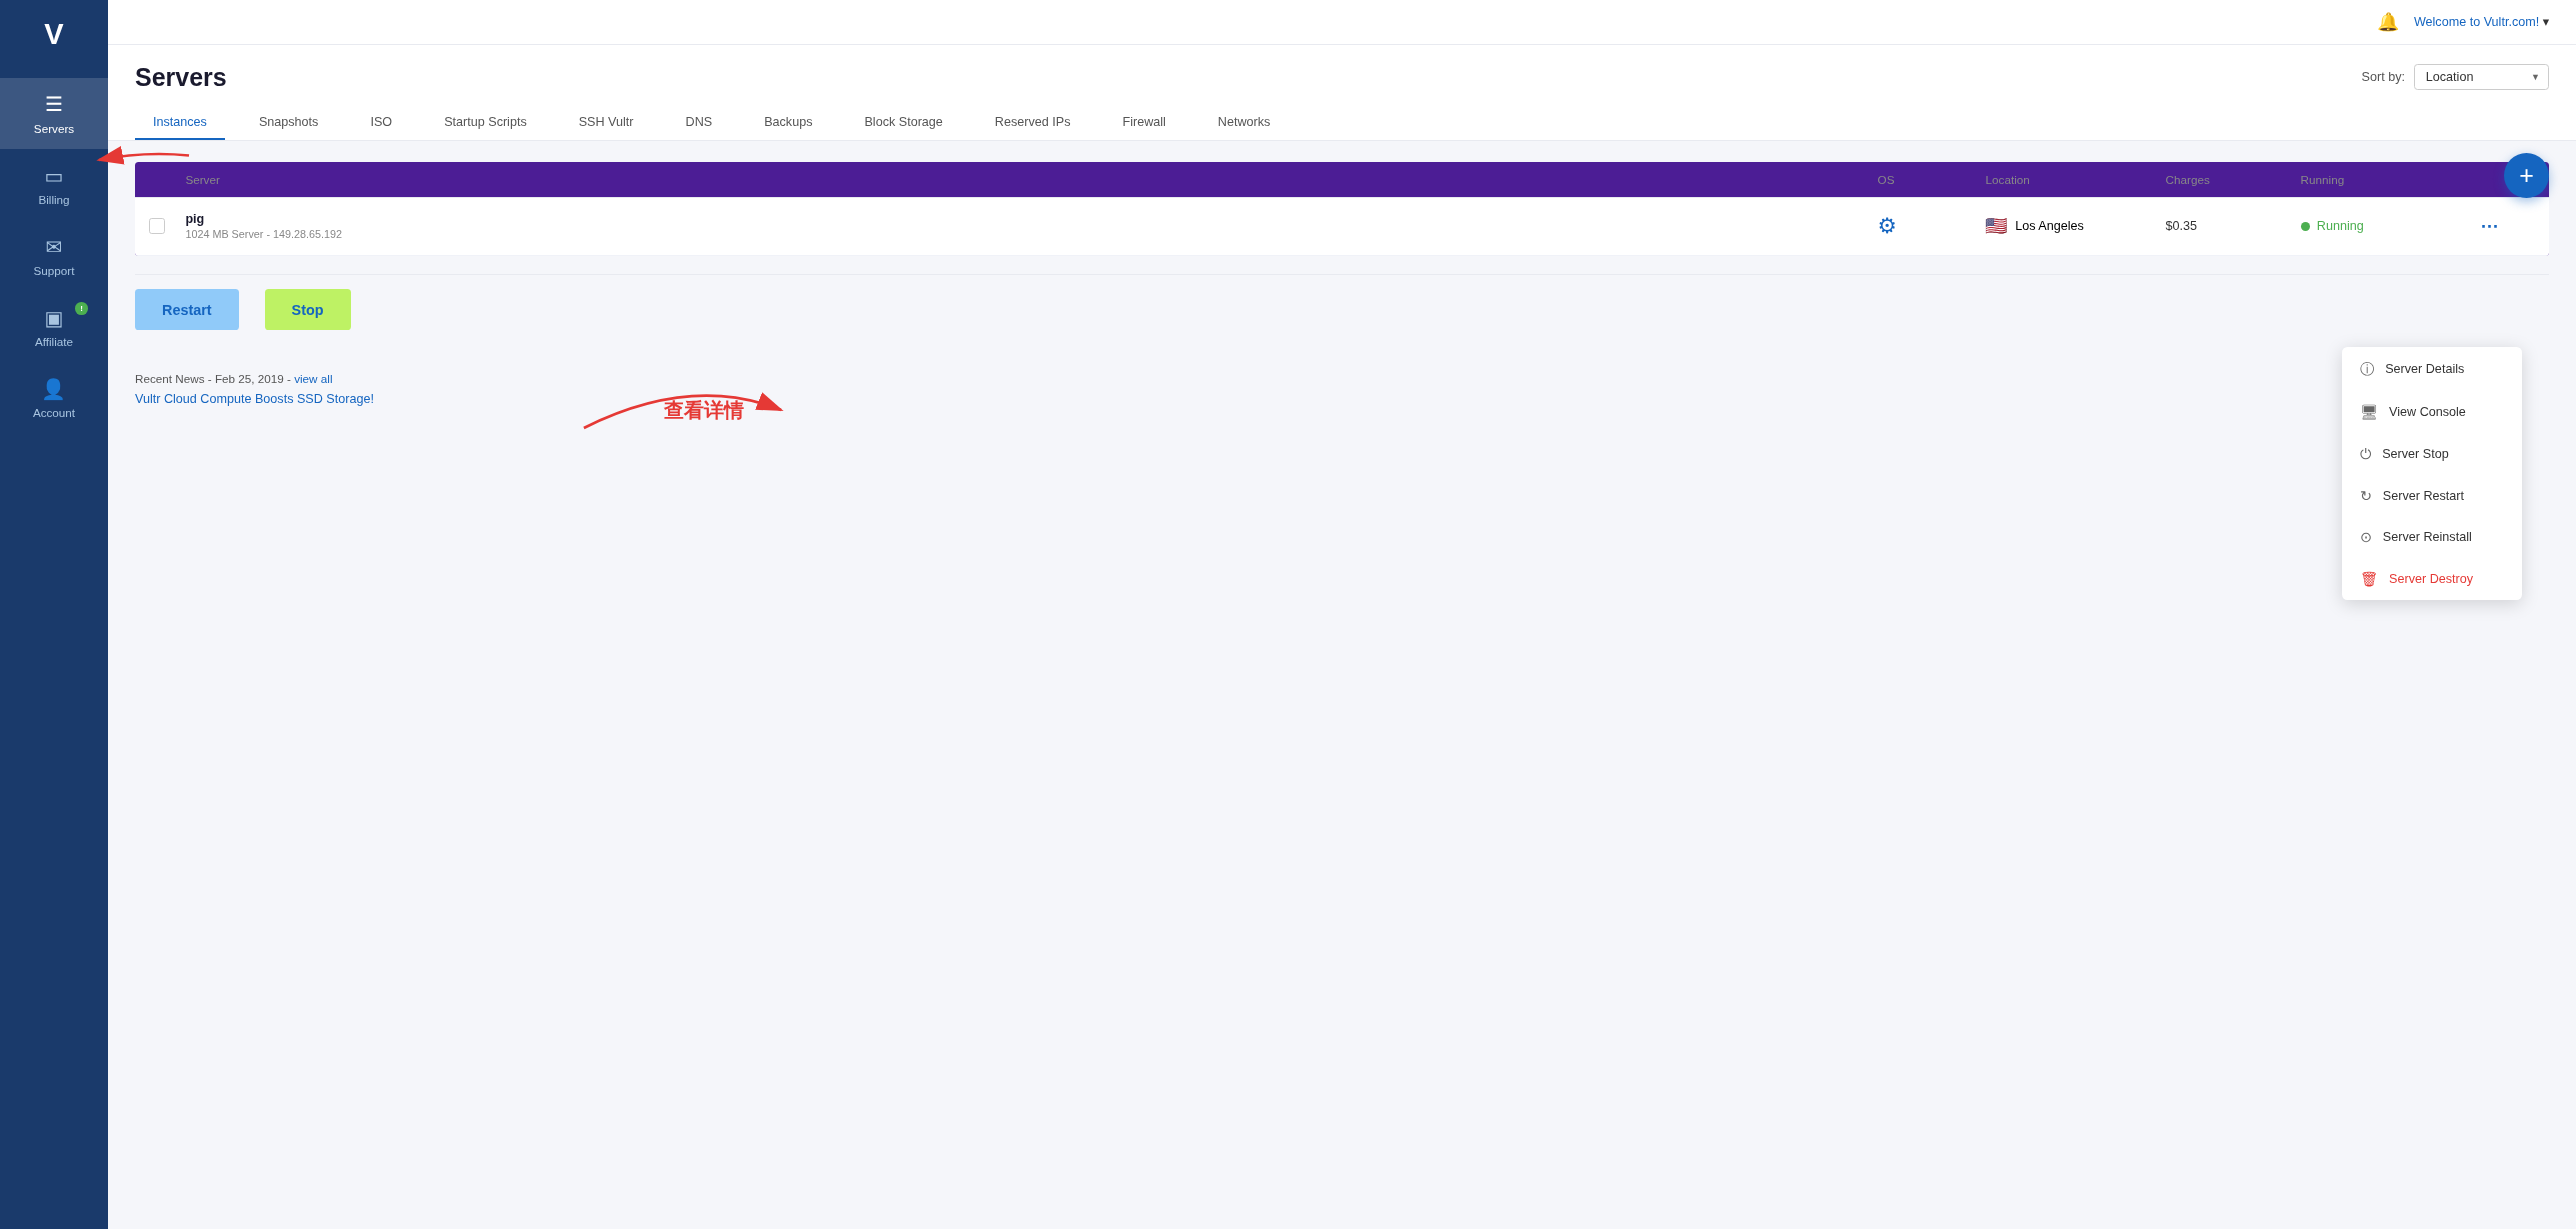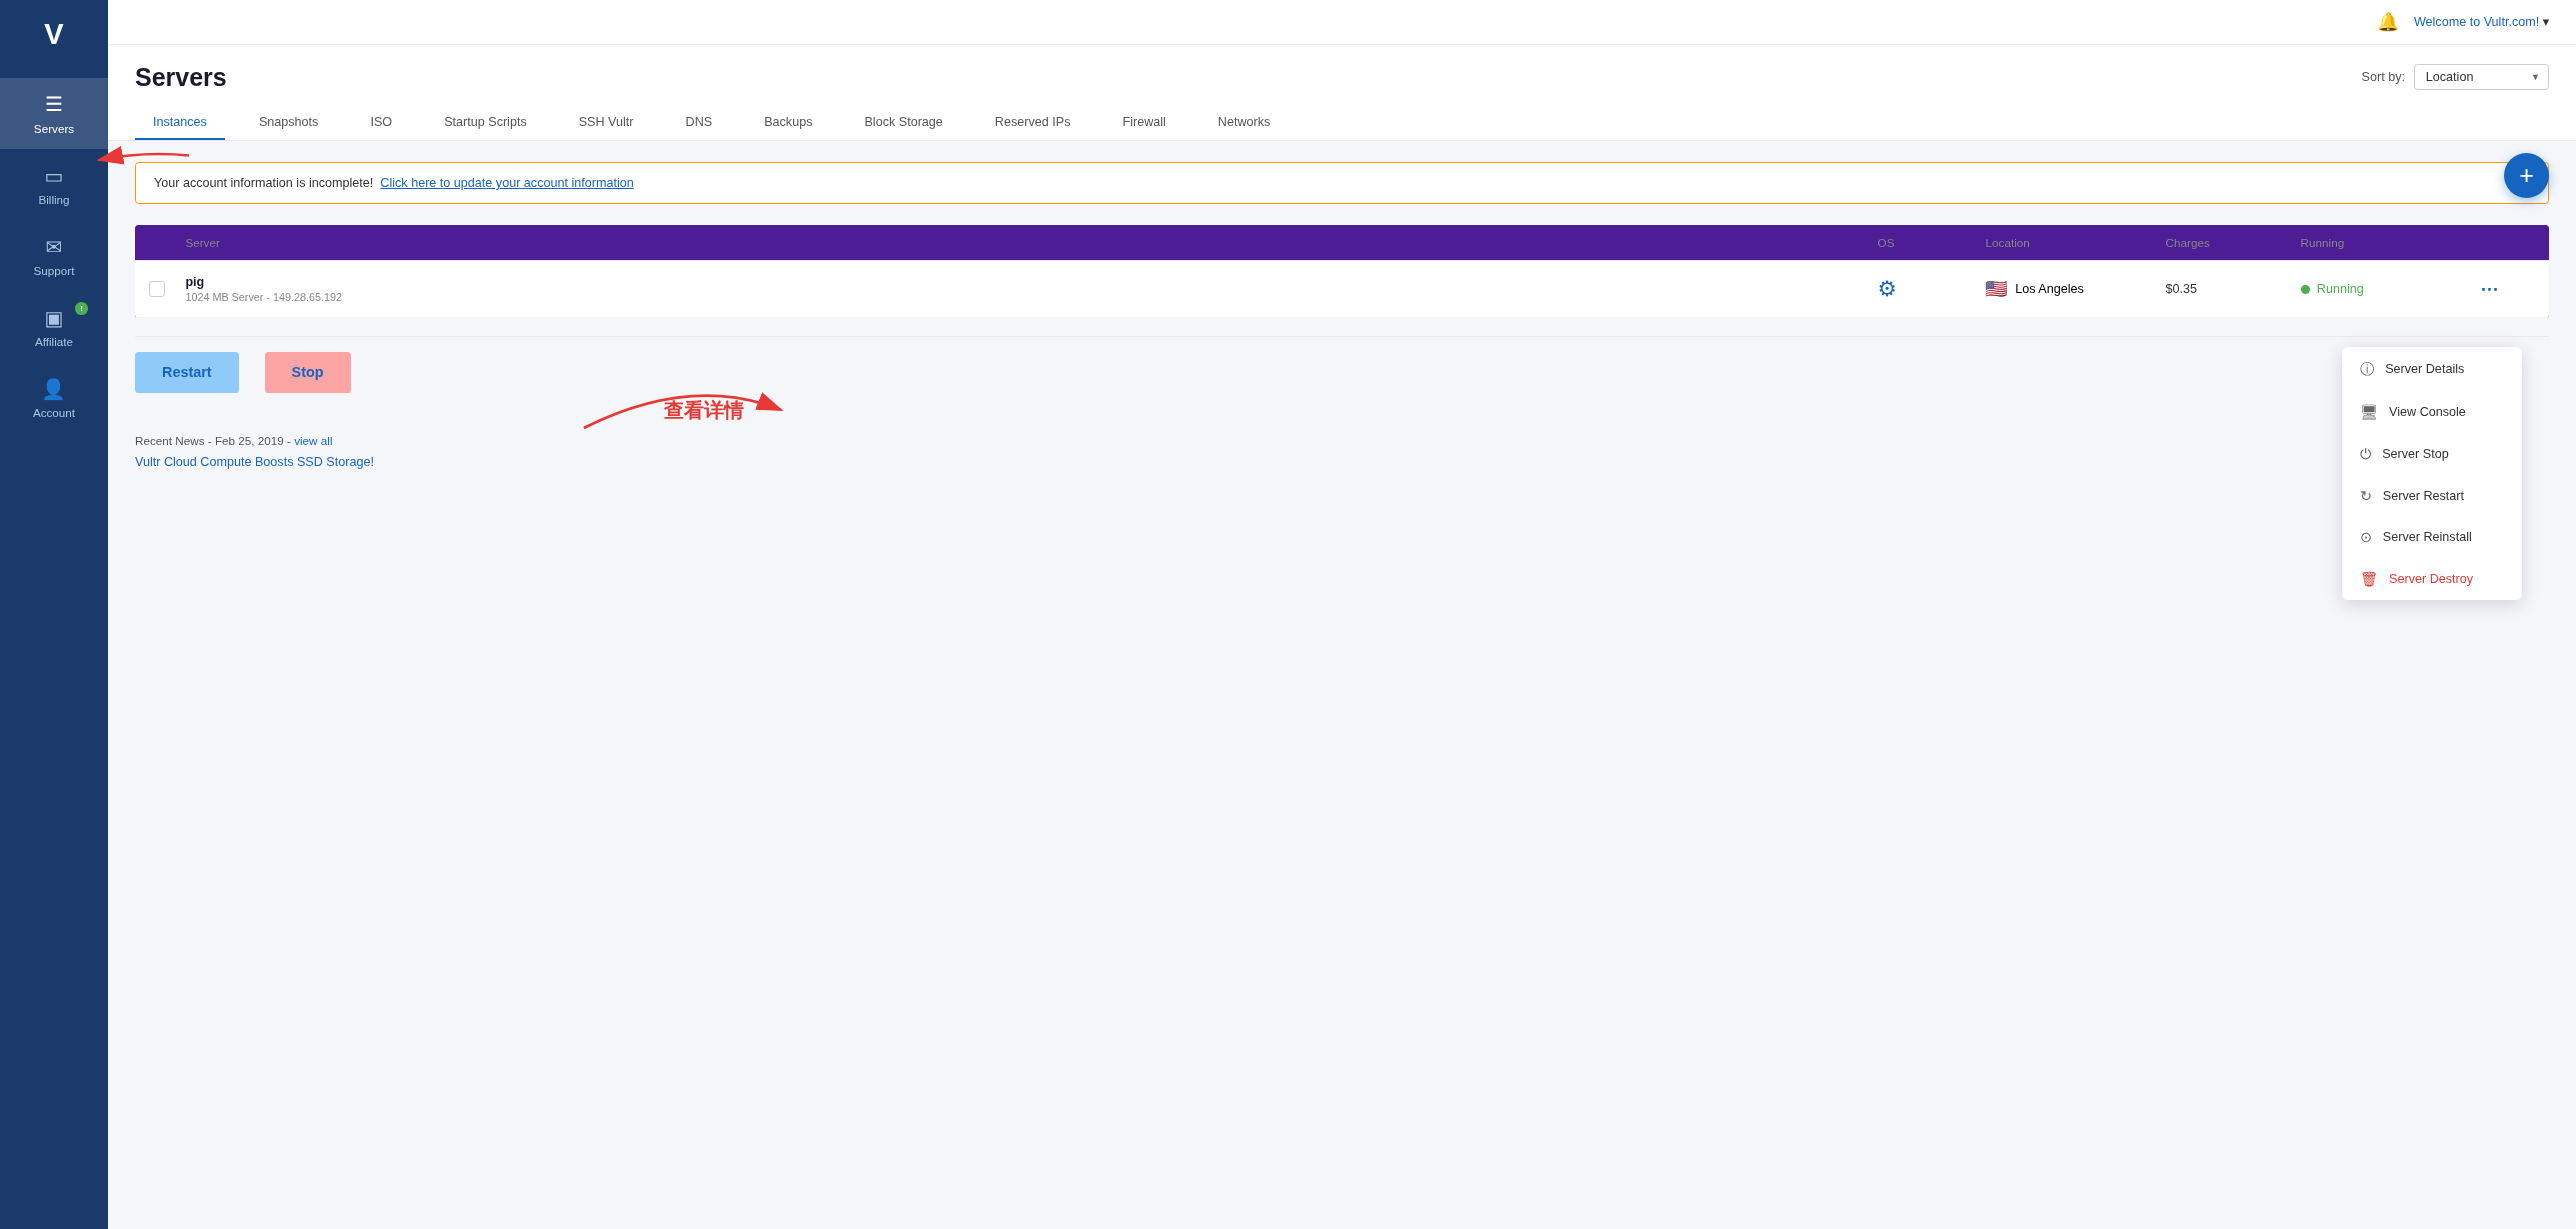--- a/index.html
+++ b/index.html
@@ -211,21 +211,21 @@
       background: #90caf9;
       color: #1565c0;
       border: none;
       padding: 12.6px 27px;
       border-radius: 3.6px;
       font-size: 14.4px;
       font-weight: 600;
       cursor: pointer;
     }
     .btn-stop {
-      background: #fca5a5;
+      background: #bef264;
       color: #1565c0;
       border: none;
       padding: 12.6px 27px;
       border-radius: 3.6px;
       font-size: 14.4px;
       font-weight: 600;
       cursor: pointer;
     }
 
     
@@ -361,24 +361,20 @@
       <div class="tab">Backups</div>
       <div class="tab">Block Storage</div>
       <div class="tab">Reserved IPs</div>
       <div class="tab">Firewall</div>
       <div class="tab">Networks</div>
     </div>
   </div>
 
   <div class="content">
 
-    <div class="alert-banner">
-      <span>Your account information is incomplete!</span>&nbsp;
-      <a class="alert-link">Click here to update your account information</a>
-    </div>
 
     <div class="table-container">
       <div class="table-header">
         <div></div>
         <div>Server</div>
         <div>OS</div>
         <div>Location</div>
         <div>Charges</div>
         <div>Running</div>
         <div></div>

